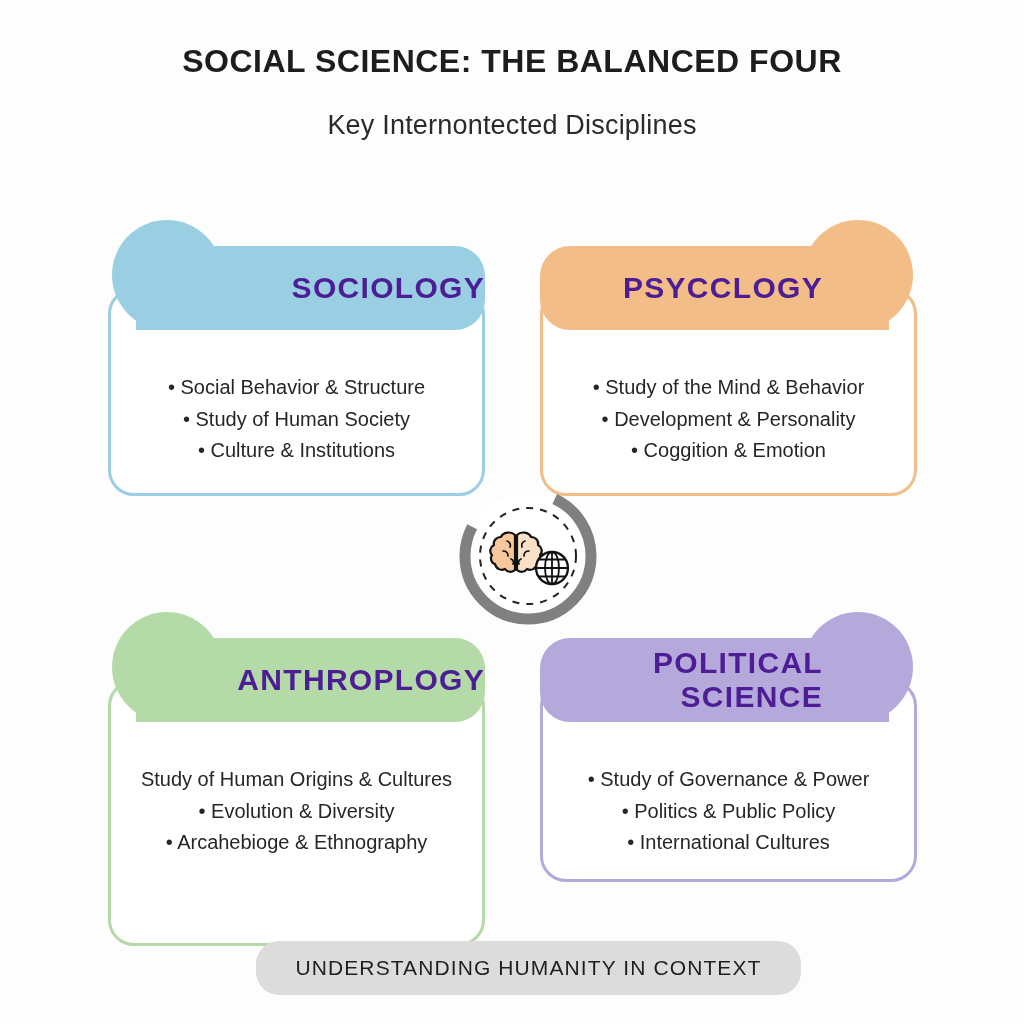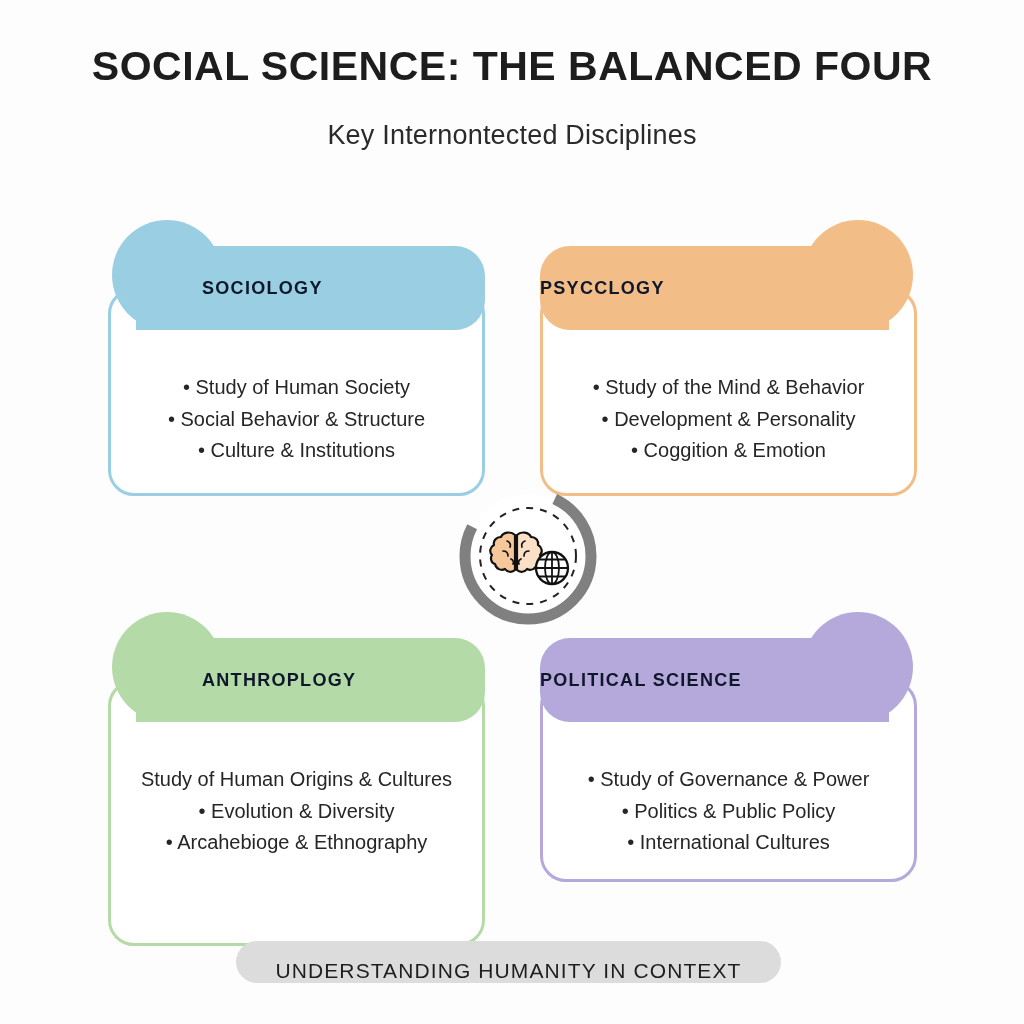--- a/index.html
+++ b/index.html
@@ -17,21 +17,21 @@
 
   
   #header {
     position: absolute;
     top: 44px;
     left: 0;
     width: 1024px;
     text-align: center;
   }
   #title {
-    font-size: 41px;
+    font-size: 32px;
     font-weight: bold;
     letter-spacing: 0.5px;
     color: #1d1d1d;
     line-height: 1.12;
     white-space: nowrap;
   }
   #subtitle {
     margin-top: 30px;
     font-size: 27px;
     font-weight: normal;
@@ -73,26 +73,26 @@
     border-radius: 50%;
     background: var(--accent);
     z-index: 2;
     display: flex;
     align-items: center;
     justify-content: center;
   }
   .head-title {
     position: relative;
     z-index: 4;
-    font-size: 18px;
+    font-size: 30px;
     font-weight: bold;
     letter-spacing: 1.3px;
-    color: #0f172a;
+    color: #4c1d95;
     width: 100%;
-    text-align: left;
+    text-align: right;
   }
   .bullets {
     position: absolute;
     left: 0;
     top: 126px;
     width: 100%;
     text-align: center;
     z-index: 5;
   }
   .bullet {
@@ -151,28 +151,28 @@
     left: 0; top: 0;
     width: 148px; height: 148px;
     display: flex;
     align-items: center;
     justify-content: center;
   }
 
   
   #footer-banner {
     position: absolute;
-    left: 236px;
+    left: 256px;
     top: 941px;
     width: 545px;
-    height: 42px;
+    height: 54px;
     border-radius: 23px;
     background: #dcdcdc;
     display: flex;
-    align-items: flex-end;
+    align-items: center;
     justify-content: center;
   }
   #footer-text {
     font-size: 21px;
     letter-spacing: 1.1px;
     color: #1f1f1f;
     font-weight: normal;
   }
 </style>
 </head>
@@ -196,22 +196,22 @@
         <circle cx="14" cy="23" r="5.4"></circle>
         <path d="M4 41c0-5.6 4.5-10 10-10s10 4.4 10 10"></path>
         <circle cx="48" cy="23" r="5.4"></circle>
         <path d="M38 41c0-5.6 4.5-10 10-10s10 4.4 10 10"></path>
         <circle cx="31" cy="25" r="6.4"></circle>
         <path d="M19 46c0-6.6 5.3-12 12-12s12 5.4 12 12"></path>
       </g>
     </svg>
   </div>
   <div class="bullets">
+    <div class="bullet">• Social Behavior &amp; Structure</div>
     <div class="bullet">• Study of Human Society</div>
-    <div class="bullet">• Social Behavior &amp; Structure</div>
     <div class="bullet">• Culture &amp; Institutions</div>
   </div>
 </div>
 
 <div class="card head-right" id="card-psychology" style="--accent: #f3bd88;">
   <div class="card-body"></div>
   <div class="card-head">
     <div class="head-title">PSYCCLOGY</div>
   </div>
   <div class="head-bump">

